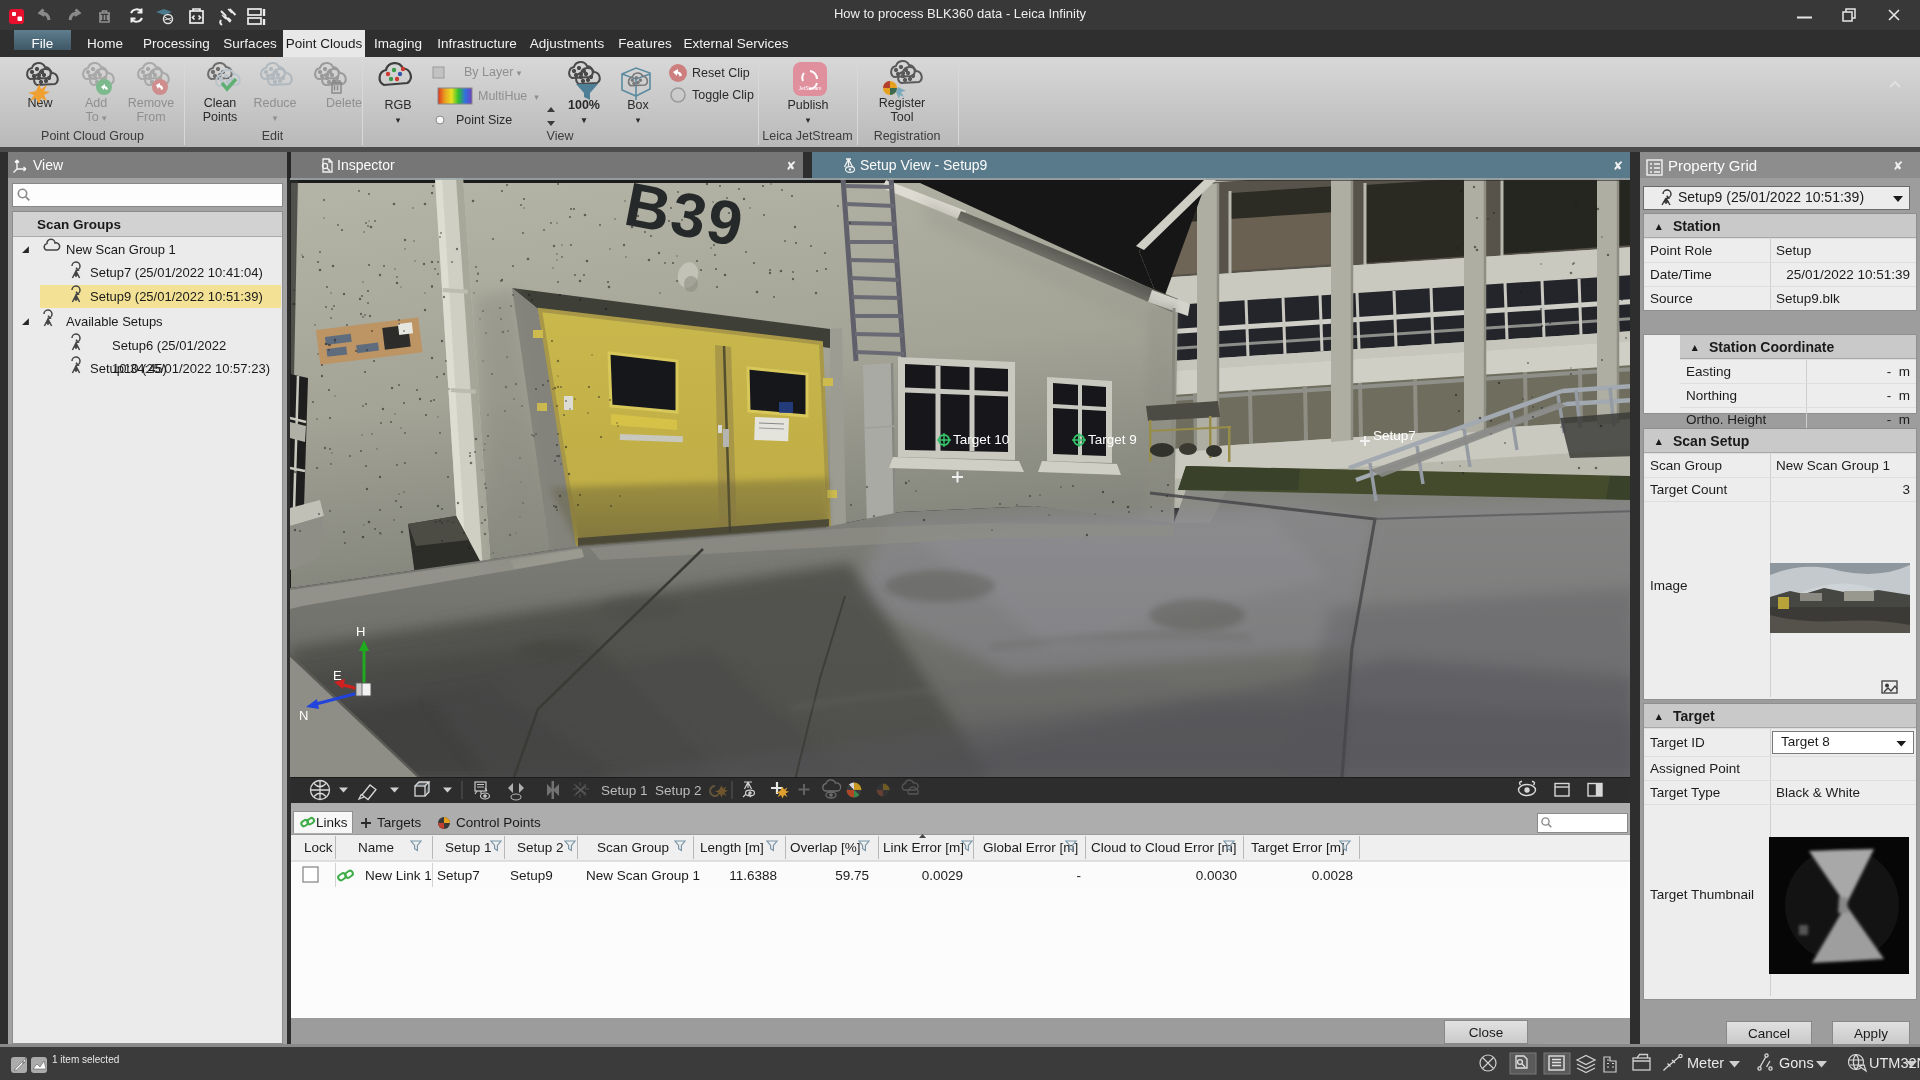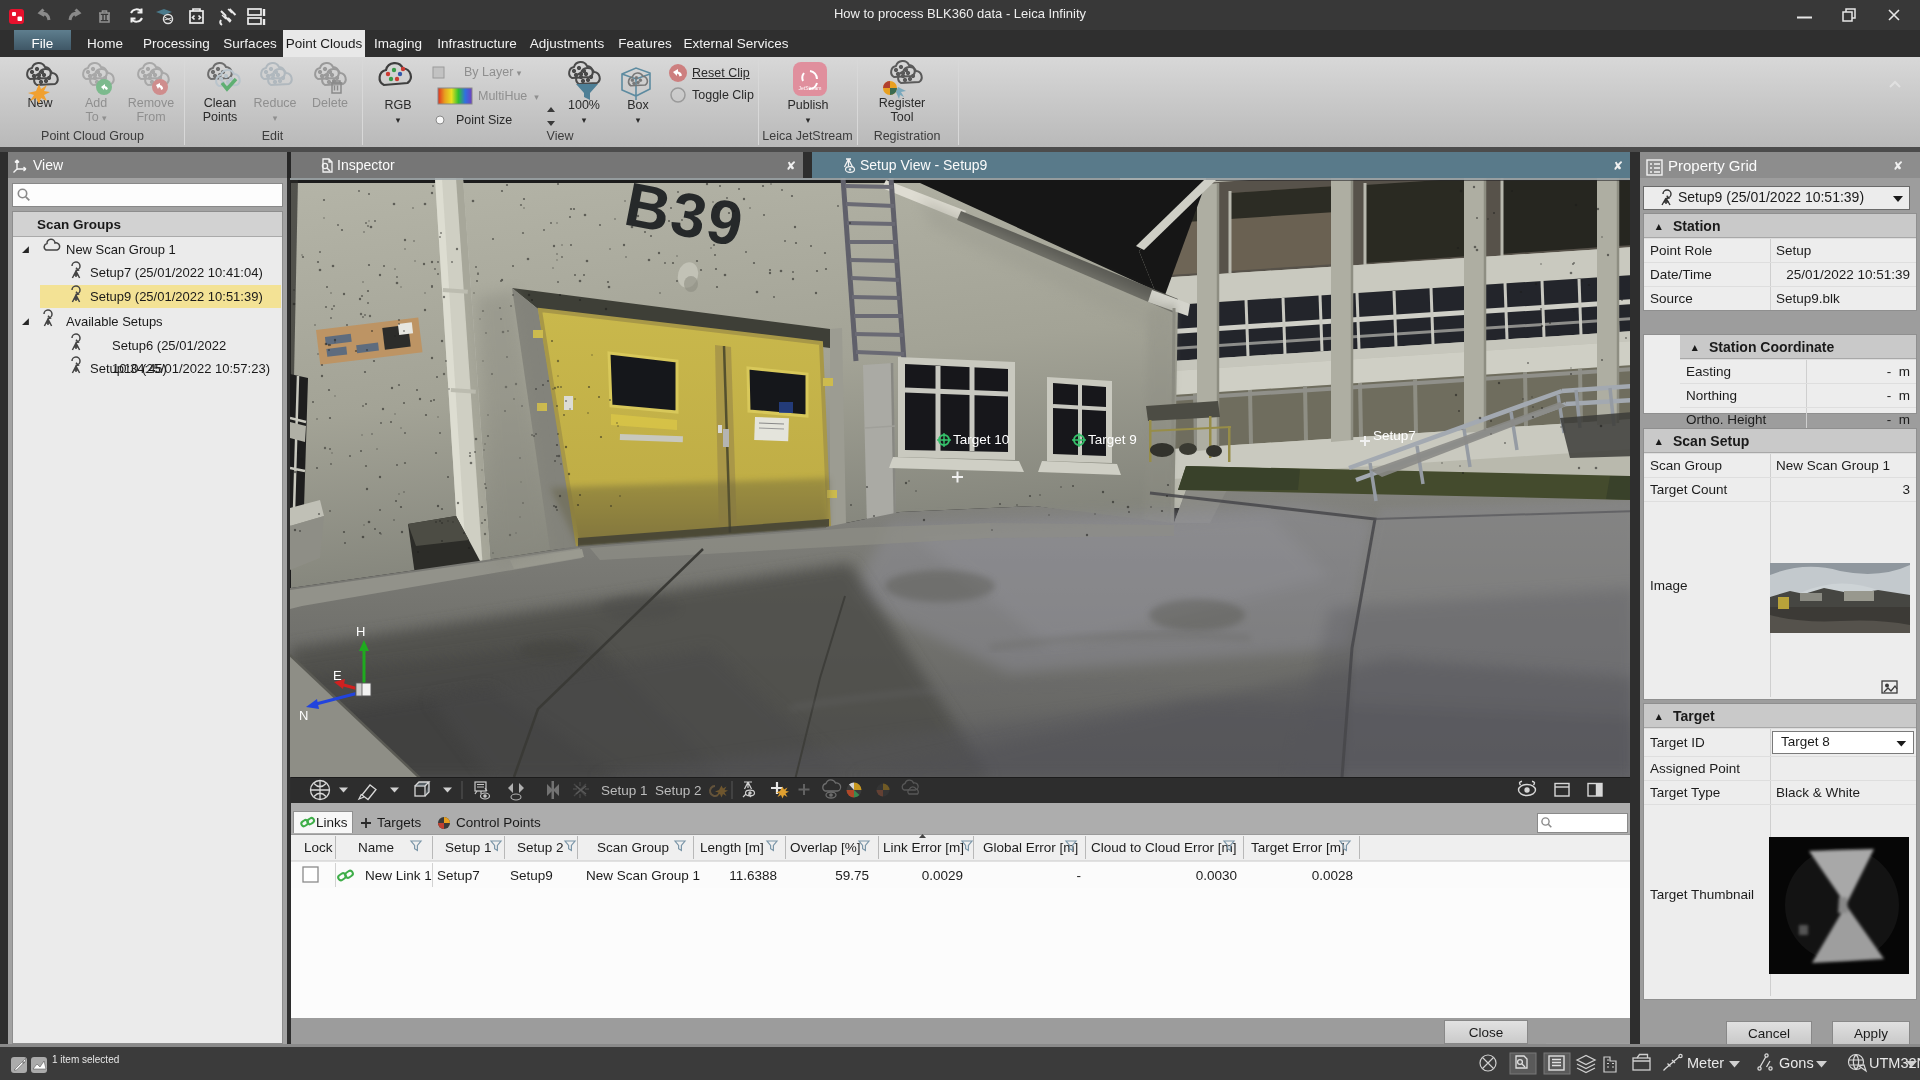--- a/index.html
+++ b/index.html
@@ -140,28 +140,28 @@
   <div class="rlabel abs" style="left:200px;width:145px;">Edit</div>
   <div class="rlabel abs" style="left:480px;width:160px;">View</div>
   <div class="rlabel abs" style="left:758px;width:99px;">Leica JetStream</div>
   <div class="rlabel abs" style="left:857px;width:100px;">Registration</div>
   <div id="ribbonicons"></div>
   <div class="ritem abs" style="left:16px;top:96px;width:48px;">New</div>
   <div class="ritem abs gray" style="left:72px;top:96px;width:48px;">Add<br>To <span style="font-size:9px">▾</span></div>
   <div class="ritem abs gray" style="left:122px;top:96px;width:58px;">Remove<br>From</div>
   <div class="ritem abs" style="left:196px;top:96px;width:48px;">Clean<br>Points</div>
   <div class="ritem abs gray" style="left:250px;top:96px;width:50px;">Reduce<br><span style="font-size:9px">▾</span></div>
-  <div class="ritem abs gray" style="left:306px;top:96px;width:48px;">Delete</div>
+  <div class="ritem abs gray" style="left:320px;top:96px;width:48px;">Delete</div>
   <div class="ritem abs" style="left:374px;top:98px;width:48px;">RGB<br><span style="font-size:9px">▾</span></div>
   <div class="ritem abs gray" style="left:464px;top:65px;width:70px;text-align:left;">By Layer <span style="font-size:9px">▾</span></div>
   <div class="ritem abs gray" style="left:478px;top:89px;width:76px;text-align:left;">MultiHue &nbsp;<span style="font-size:9px">▾</span></div>
   <div class="ritem abs" style="left:456px;top:113px;width:60px;text-align:left;">Point Size</div>
-  <div class="ritem abs" style="left:560px;top:98px;width:48px;">100%<br><span style="font-size:9px">▾</span></div>
+  <div class="ritem abs" style="left:560px;top:98px;width:48px;font-weight:bold;">100%<br><span style="font-size:9px">▾</span></div>
   <div class="ritem abs" style="left:614px;top:98px;width:48px;">Box<br><span style="font-size:9px">▾</span></div>
-  <div class="ritem abs" style="left:692px;top:66px;width:70px;text-align:left;text-decoration:underline;">Reset Clip</div>
+  <div class="ritem abs" style="left:692px;top:66px;width:70px;text-align:left;">Reset Clip</div>
   <div class="ritem abs" style="left:692px;top:88px;width:72px;text-align:left;">Toggle Clip</div>
   <div class="ritem abs" style="left:784px;top:98px;width:48px;">Publish<br><span style="font-size:9px">▾</span></div>
   <div class="ritem abs" style="left:874px;top:96px;width:56px;">Register<br>Tool</div>
   <svg class="abs" style="left:0;top:57px" width="960" height="90" viewBox="0 0 960 90">
     <defs>
       <g id="pcloud">
         <path d="M6 16 a6 6 0 0 1 2 -11 a7 7 0 0 1 13 -1 a6 6 0 0 1 3 11 z" fill="none" stroke-width="2"></path>
         <circle cx="8" cy="9" r="1.7"></circle>
           <circle cx="13" cy="6" r="1.7"></circle>
           <circle cx="18" cy="9" r="1.7"></circle>

